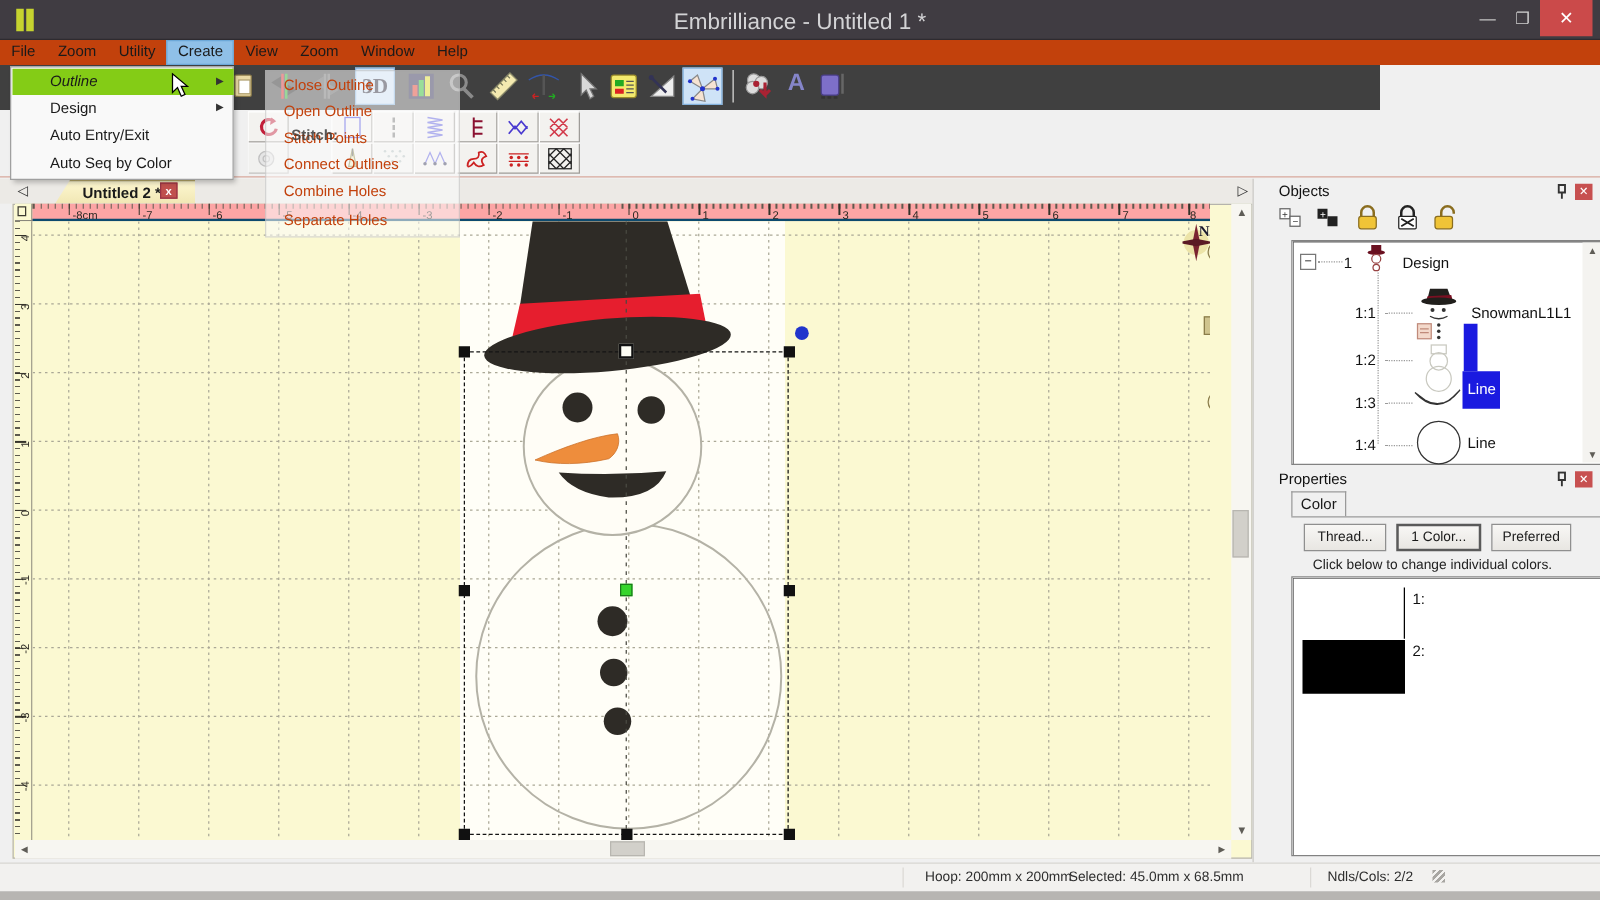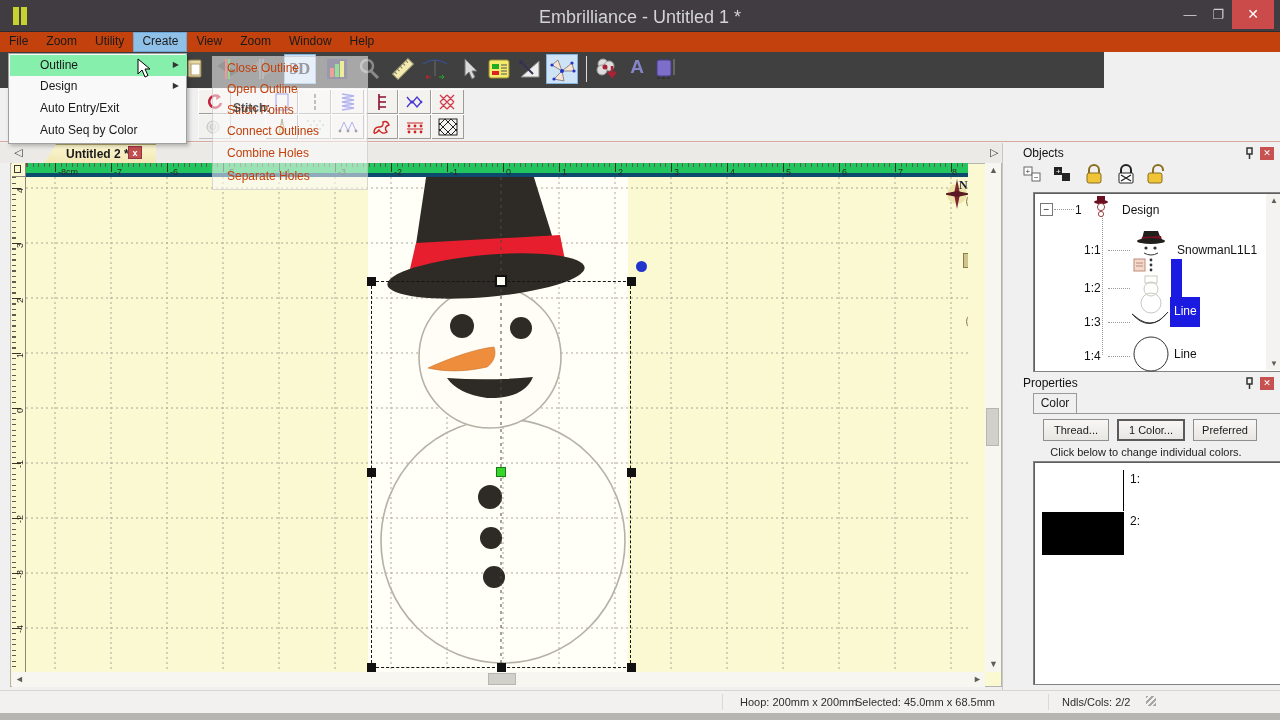--- a/index.html
+++ b/index.html
@@ -42,21 +42,21 @@
   .tab{position:absolute;left:44px;top:1px;width:112px;height:19px;background:linear-gradient(#fdf7d0,#f1e7b4);
        clip-path:polygon(12px 0,100% 0,100% 100%,0 100%);border-top:1px solid #b8a96a;
        font-weight:bold;padding:2px 0 0 22px;font-size:12px;}
   .tab-close{position:absolute;left:128px;top:3px;width:14px;height:13px;background:#c0504d;color:#fff;
        font-size:9px;line-height:13px;text-align:center;font-weight:bold;border:1px solid #934;}
 
   
   .canvas-frame{left:10px;top:163px;width:992px;height:524px;background:#fbf9d2;border:1px solid #b5b3ad;}
   .ruler-corner{left:12px;top:163px;width:14px;height:14px;background:#fbf9d2;border-right:1px solid #8a887c;border-bottom:1px solid #8a887c;}
   .ruler-corner i{position:absolute;left:2px;top:2px;width:7px;height:8px;border:1px solid #3c3a32;background:#fbf9d2;}
-  .ruler-h{left:26px;top:163px;width:942px;height:14px;background:#22c55e;border-bottom:4px solid #0c4a6e;}
+  .ruler-h{left:26px;top:163px;width:942px;height:14px;background:#fca5a5;border-bottom:2px solid #0c4a6e;}
   .rh-small{position:absolute;left:0;top:0;width:100%;height:4px;
       background:repeating-linear-gradient(90deg,#5d5a4e 0 1px,transparent 1px 5.6px);background-position-x:1px;}
   .rh-big{position:absolute;left:0;top:0;width:100%;height:9px;
       background:repeating-linear-gradient(90deg,#34322a 0 1px,transparent 1px 56px);background-position-x:29px;}
   .rhl{position:absolute;top:4px;font-size:9px;color:#2c2a24;}
   .ruler-v{left:12px;top:177px;width:14px;height:495px;background:#fbf9d2;border-right:1px solid #8a887c;}
   .rv-small{position:absolute;left:0;top:0;width:4px;height:100%;
       background:repeating-linear-gradient(180deg,#5d5a4e 0 1px,transparent 1px 5.5px);}
   .rv-big{position:absolute;left:0;top:0;width:9px;height:100%;
       background:repeating-linear-gradient(180deg,#34322a 0 1px,transparent 1px 55px);background-position-y:11px;}
@@ -88,21 +88,21 @@
   .prop-btn.def{border:2px solid #5a5a5a;line-height:18px;}
   .listbox{position:absolute;left:16px;top:86px;width:250px;height:224px;background:#fff;
            border:1px solid #828282;box-shadow:inset 1px 1px 0 #5f5f5f;}
   .tabctl{position:absolute;left:16px;top:18px;width:44px;height:20px;background:#f0f0f0;
           border:1px solid #9a9a9a;border-bottom:none;font-size:12px;text-align:center;padding-top:2px;}
 
   
   .dropdown{left:8px;top:53px;width:179px;height:91px;background:#f9f9f9;border:1px solid #a0a0a0;
             box-shadow:2px 2px 4px rgba(0,0,0,.25);z-index:60;}
   .dd-item{position:absolute;left:1px;width:177px;height:21px;padding:3px 0 0 30px;font-size:12px;}
-  .dd-item.hl{background:#86efac;}
+  .dd-item.hl{background:#84cc16;font-style:italic;}
   .dd-arrow{position:absolute;right:8px;top:5px;font-size:8px;color:#333;}
   .ghost{left:212px;top:56px;width:156px;height:134px;background:rgba(252,252,252,.55);
          border:1px solid rgba(165,165,165,.4);z-index:30;}
   .gh-item{position:absolute;left:14px;font-size:12px;color:#c2410c;}
 
   
   .statusbar{left:0;top:690px;width:1280px;height:23px;background:#f2f1ef;border-top:1px solid #d8d6d2;font-size:11px;color:#2e2e2e;}
   .ssep{position:absolute;top:3px;width:1px;height:16px;background:#dbd9d5;}
   .bottomstrip{left:0;top:713px;width:1280px;height:7px;background:#b7b5b2;}
   .grip{position:absolute;left:1146px;top:5px;width:10px;height:10px;

